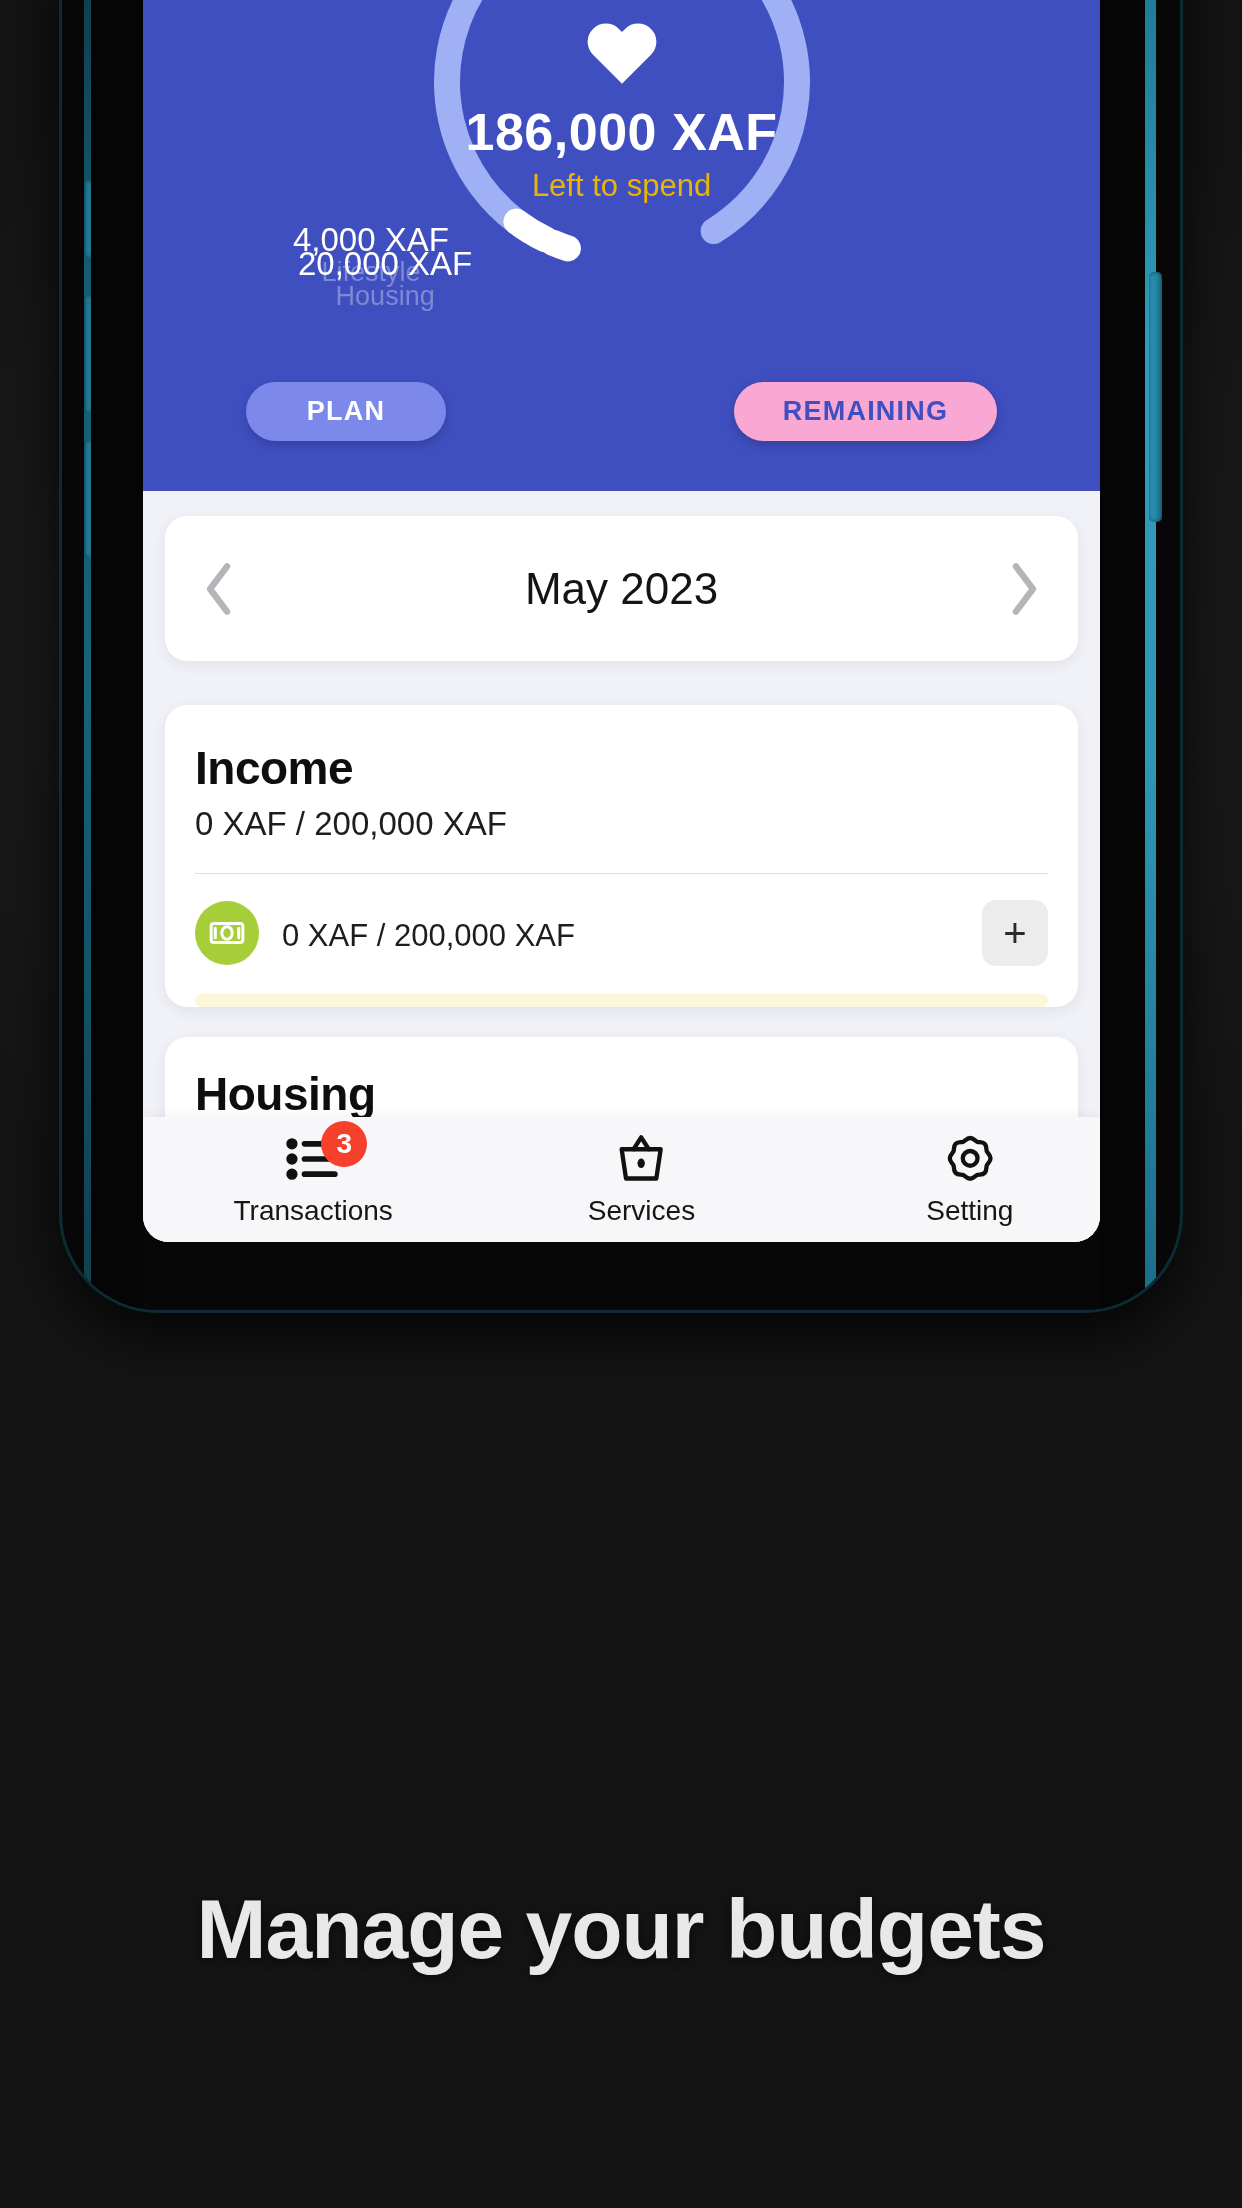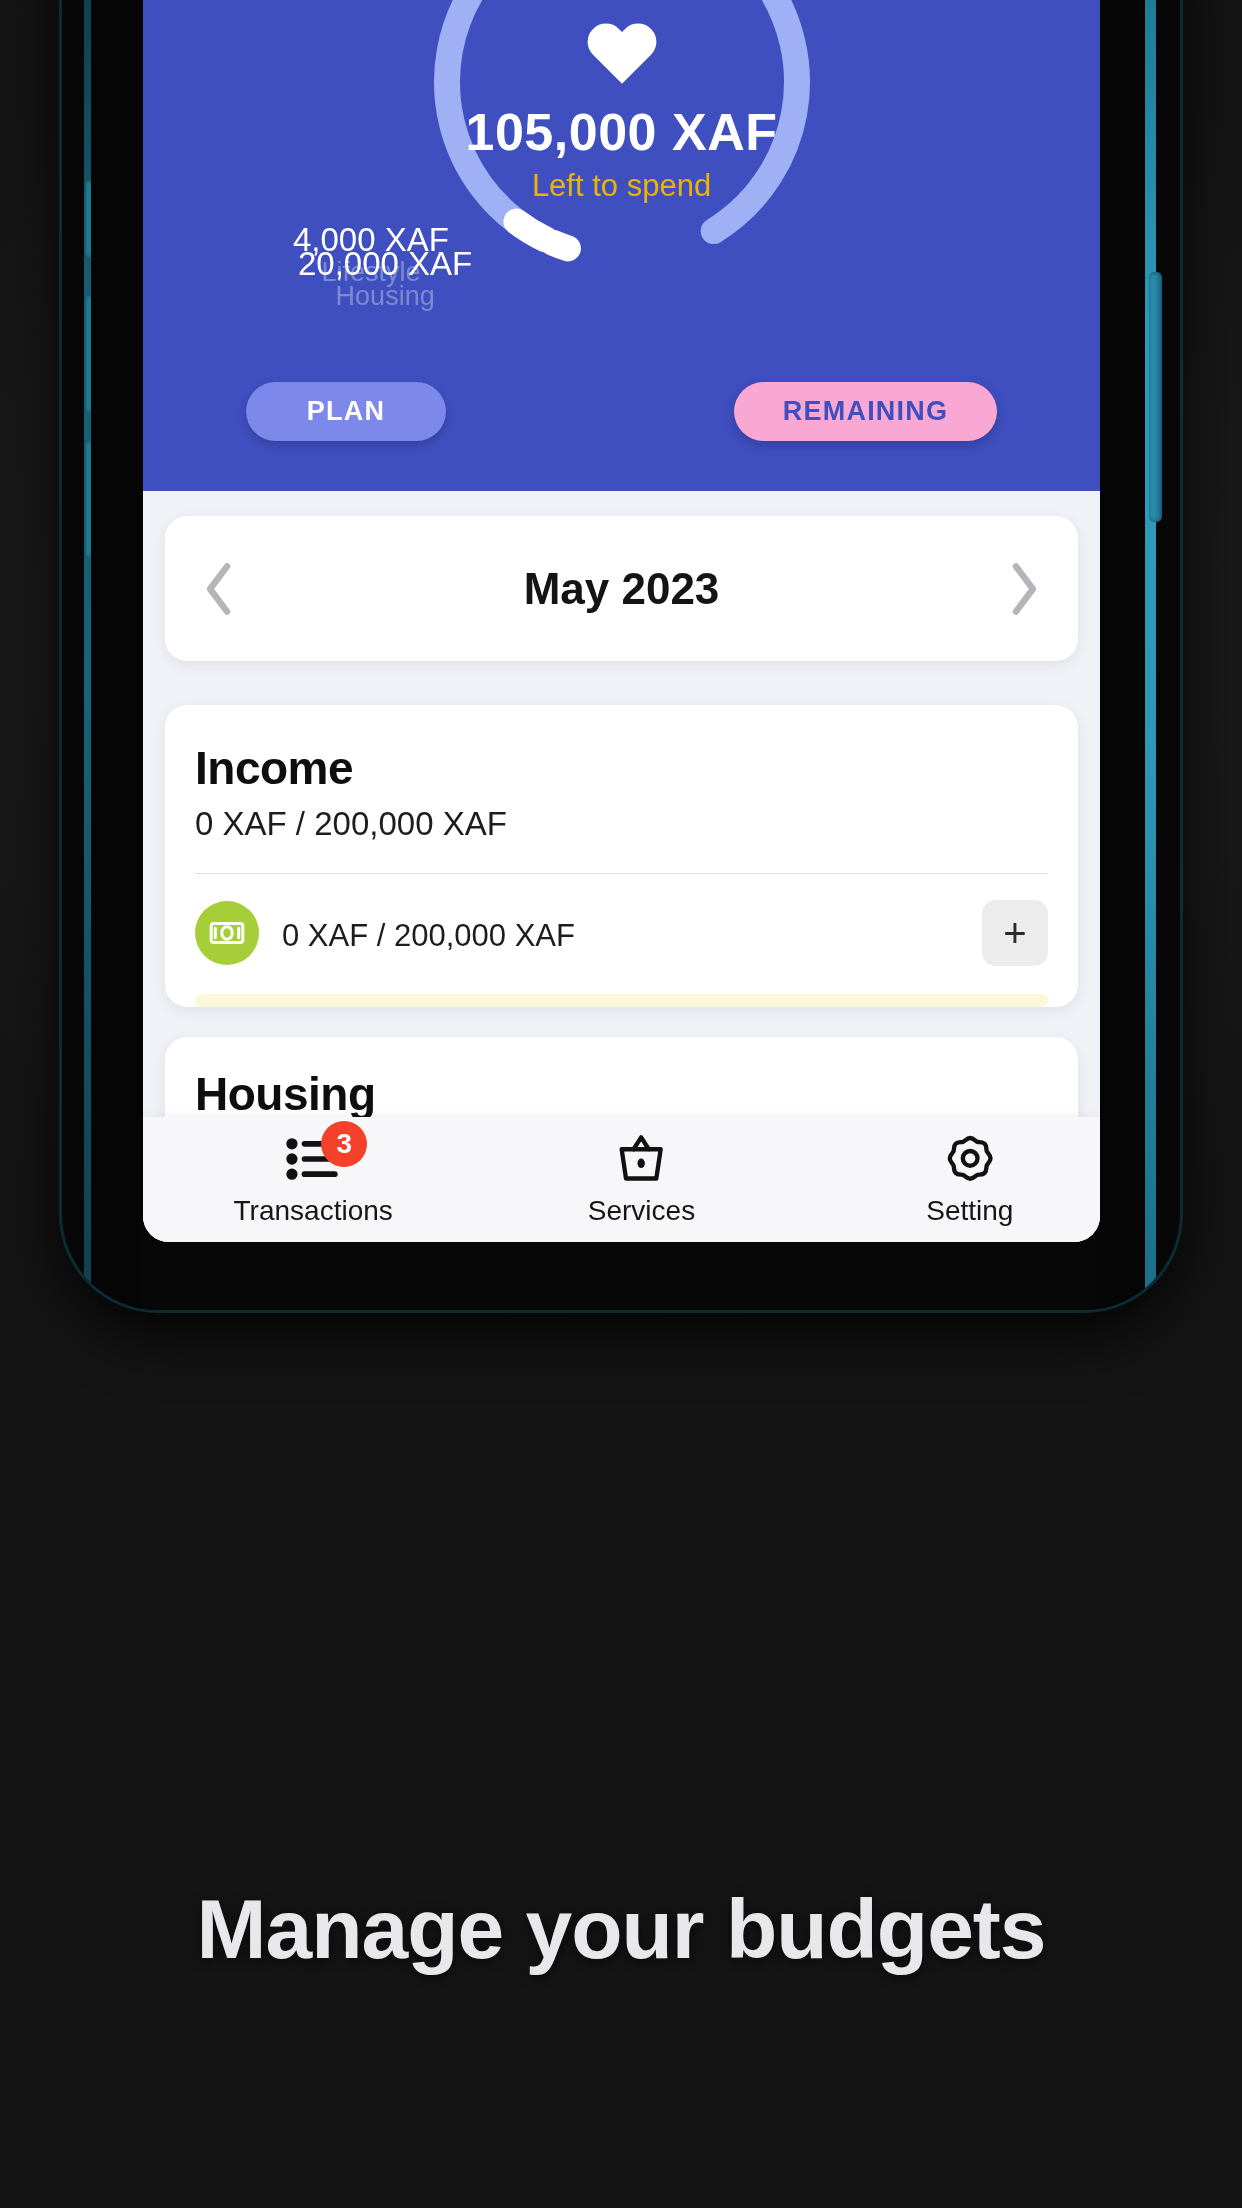--- a/index.html
+++ b/index.html
@@ -122,21 +122,21 @@
     background:#ffffff; border-radius:22px;
     box-shadow:0 4px 14px rgba(30,35,80,.08);
   }
 
   
   #month-bar {
     margin-top:25px; height:145px;
     display:flex; align-items:center; justify-content:space-between;
     padding:0 38px;
   }
-  #month-label { font-size:44px; color:#141414; font-weight:700; }
+  #month-label { font-size:44px; color:#141414; font-weight:400; }
   .chev { width:34px; height:58px; cursor:pointer; }
   .chev svg { width:100%; height:100%; stroke:#b4b4b9; stroke-width:4.5;
     fill:none; stroke-linecap:round; stroke-linejoin:round; }
 
   
   #income-card { margin-top:44px; padding:36px 30px 0 30px; }
   #income-title { font-size:46px; font-weight:700; color:#0e0e0e; letter-spacing:-.5px; }
   #income-sub { margin-top:10px; font-size:33px; color:#1d1d1d; font-weight:400; }
   .divider { margin-top:30px; height:1px; background:#dddde3; }
 
@@ -230,21 +230,21 @@
 
             <circle cx="220" cy="220" r="175" fill="none" stroke="#ffffff" stroke-width="26" stroke-linecap="round" stroke-dasharray="16 1100" transform="rotate(108 220 220)"></circle>
             <circle cx="220" cy="220" r="175" fill="none" stroke="#ffffff" stroke-width="26" stroke-linecap="round" stroke-dasharray="34 1100" transform="rotate(116 220 220)"></circle>
           </svg>
         </div>
 
         <div class="hero-center">
           <svg id="heart-icon" viewBox="0 0 24 22">
             <path d="M12 21.3 2.6 11.9a5.9 5.9 0 0 1 0-8.4 5.9 5.9 0 0 1 8.4 0l1 1 1-1a5.9 5.9 0 0 1 8.4 0 5.9 5.9 0 0 1 0 8.4z" fill="#ffffff"></path>
           </svg>
-          <div id="amount-left">105,000 XAF</div>
+          <div id="amount-left">186,000 XAF</div>
           <div id="amount-caption">Left to spend</div>
         </div>
 
         <div class="slice-label" id="slice-lifestyle">
           <div class="amt">4,000 XAF</div>
           <div class="cat">Lifestyle</div>
         </div>
         <div class="slice-label" id="slice-housing">
           <div class="amt">20,000 XAF</div>
           <div class="cat">Housing</div>

